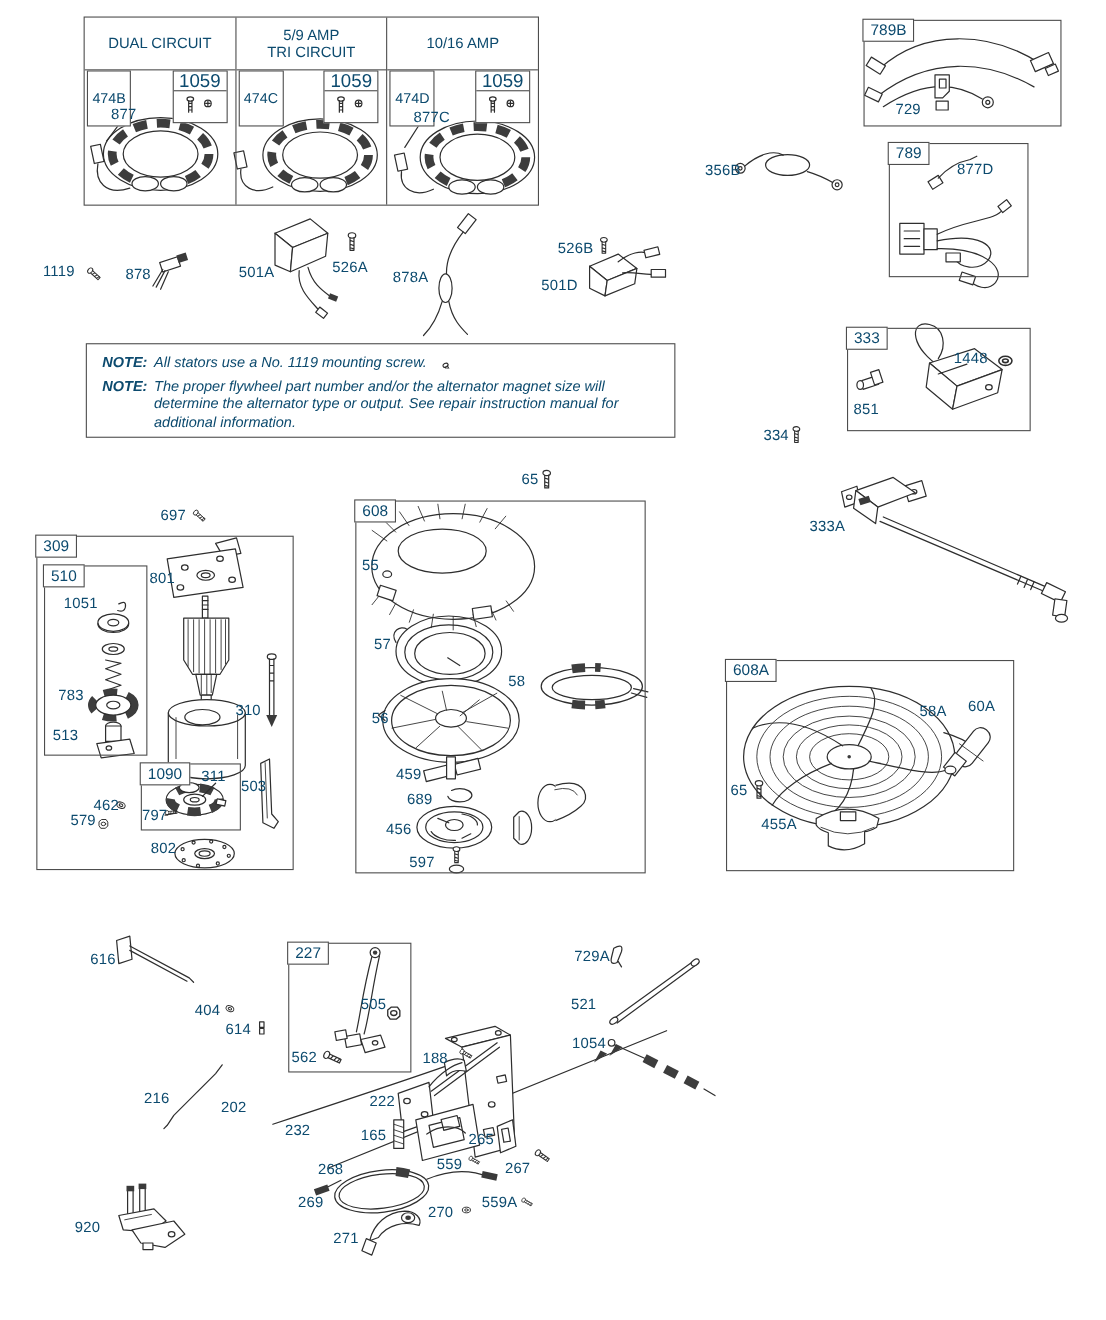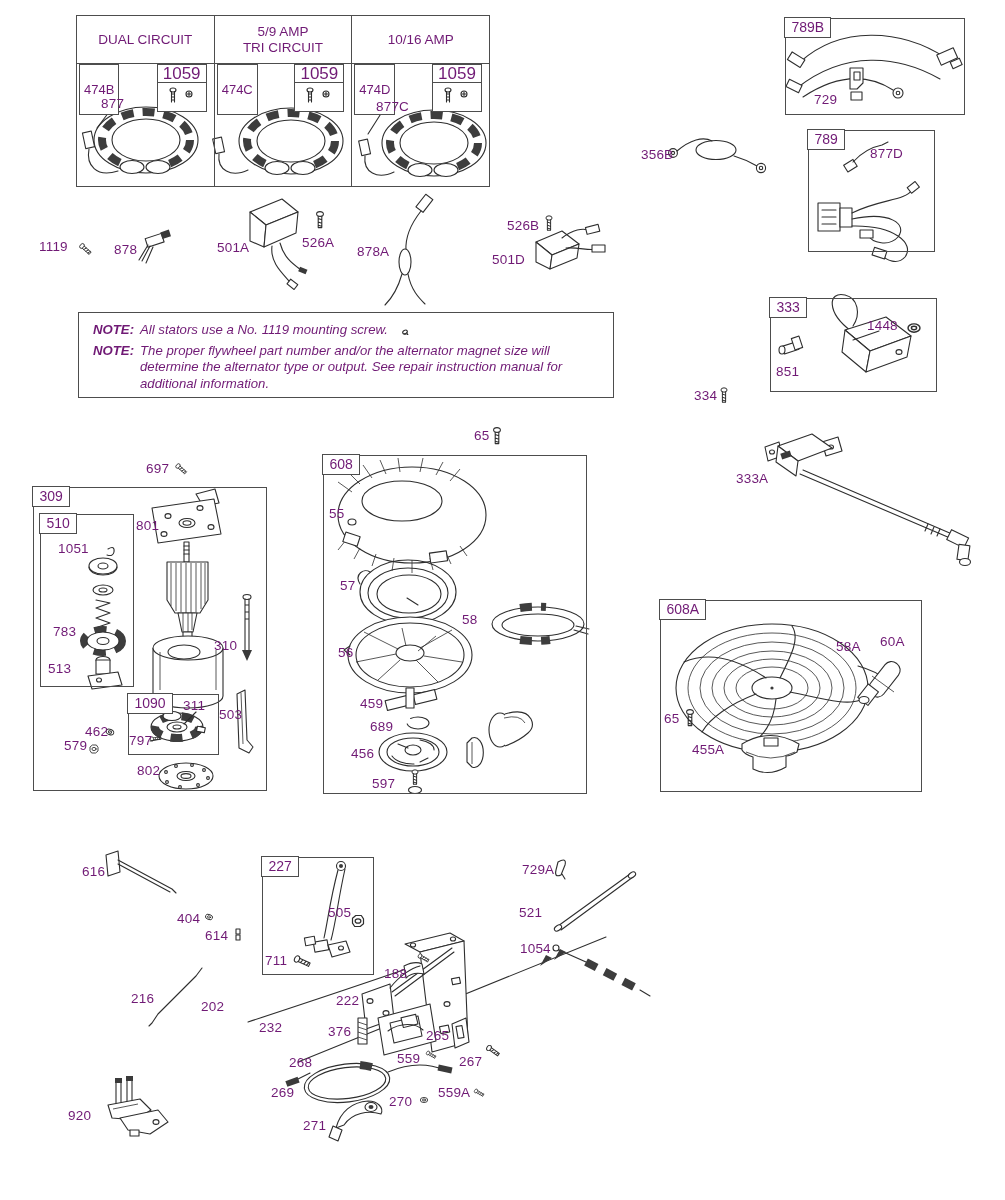--- a/index.html
+++ b/index.html
@@ -1,17 +1,17 @@
 <!DOCTYPE html>
 <html><head>
 <meta charset="utf-8">
 <style>
   html,body{margin:0;padding:0;background:#fff;}
   .canvas{position:relative;width:1005px;height:1200px;background:#fff;overflow:hidden;
-          font-family:"Liberation Sans",sans-serif;color:#701a75;}
+          font-family:"Liberation Sans",sans-serif;color:#0c4a6e;}
   svg.art{position:absolute;left:0;top:0;pointer-events:none;}
   .ln{stroke:#2e2e2e;fill:none;stroke-width:1.1;stroke-linecap:round;stroke-linejoin:round;}
   .fw{fill:#fff;stroke:#2e2e2e;stroke-width:1.1;stroke-linejoin:round;}
   .dk{fill:#3a3a3a;stroke:none;}
   .coil{fill:none;stroke:#3d3d3d;stroke-width:8;stroke-dasharray:12 9;}
   .thin{stroke:#2e2e2e;fill:none;stroke-width:.8;}
   .part-label{position:absolute;font-size:13.5px;letter-spacing:.2px;white-space:nowrap;z-index:6;}
   .callout{position:absolute;border:1.6px solid #4d4d4d;z-index:4;}
   .callout-label{position:absolute;top:-1.6px;left:-1.6px;border:1.6px solid #4d4d4d;background:#fff;
                  padding:0 6px;font-size:14px;line-height:19px;white-space:nowrap;}
@@ -595,30 +595,30 @@
       <span class="part-label" style="left: 351px; top: 746px;">456</span>
       <span class="part-label" style="left: 372px; top: 776px;">597</span>
       <span class="part-label" style="left: 836px; top: 639px;">58A</span>
       <span class="part-label" style="left: 880px; top: 634px;">60A</span>
       <span class="part-label" style="left: 664px; top: 711px;">65</span>
       <span class="part-label" style="left: 692px; top: 742px;">455A</span>
       <span class="part-label" style="left: 82px; top: 864px;">616</span>
       <span class="part-label" style="left: 177px; top: 911px;">404</span>
       <span class="part-label" style="left: 205px; top: 928px;">614</span>
       <span class="part-label" style="left: 328px; top: 905px;">505</span>
-      <span class="part-label" style="left: 265px; top: 953px;">711</span>
+      <span class="part-label" style="left: 265px; top: 953px;">562</span>
       <span class="part-label" style="left: 522px; top: 862px;">729A</span>
       <span class="part-label" style="left: 519px; top: 905px;">521</span>
       <span class="part-label" style="left: 520px; top: 941px;">1054</span>
       <span class="part-label" style="left: 131px; top: 991px;">216</span>
       <span class="part-label" style="left: 201px; top: 999px;">202</span>
       <span class="part-label" style="left: 247px; top: 1020px; margin-left: 12px;">232</span>
-      <span class="part-label" style="left: 384px; top: 954px; margin-top: 12px;">188</span>
+      <span class="part-label" style="left: 384px; top: 954px;">188</span>
       <span class="part-label" style="left: 336px; top: 993px;">222</span>
-      <span class="part-label" style="left: 328px; top: 1024px;">376</span>
+      <span class="part-label" style="left: 328px; top: 1024px;">165</span>
       <span class="part-label" style="left: 426px; top: 1028px;">265</span>
       <span class="part-label" style="left: 289px; top: 1055px;">268</span>
       <span class="part-label" style="left: 397px; top: 1051px;">559</span>
       <span class="part-label" style="left: 459px; top: 1054px;">267</span>
       <span class="part-label" style="left: 271px; top: 1085px;">269</span>
       <span class="part-label" style="left: 389px; top: 1094px;">270</span>
       <span class="part-label" style="left: 438px; top: 1085px;">559A</span>
       <span class="part-label" style="left: 303px; top: 1118px;">271</span>
       <span class="part-label" style="left: 68px; top: 1108px;">920</span>
     </div>

